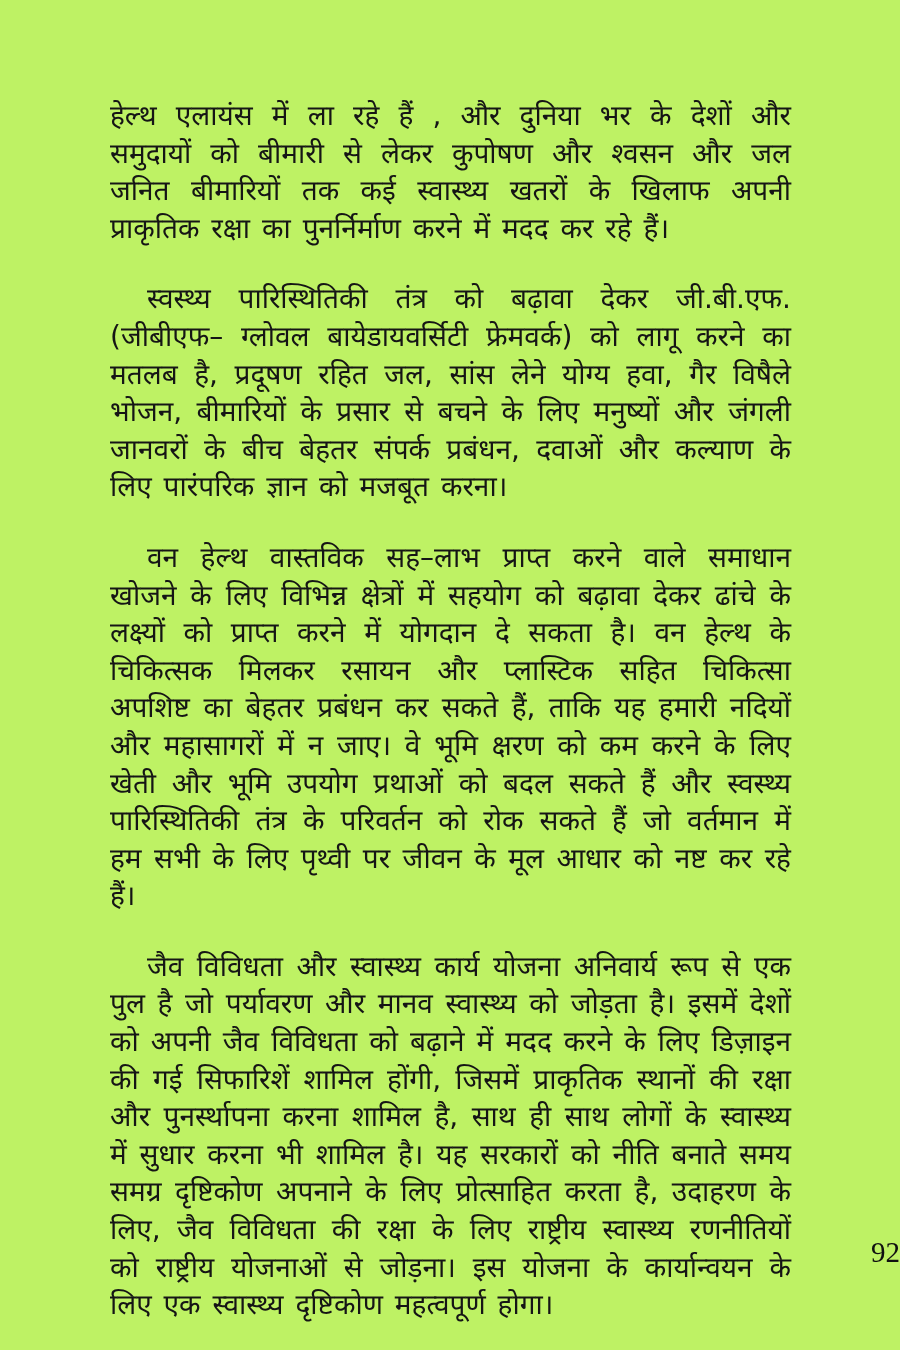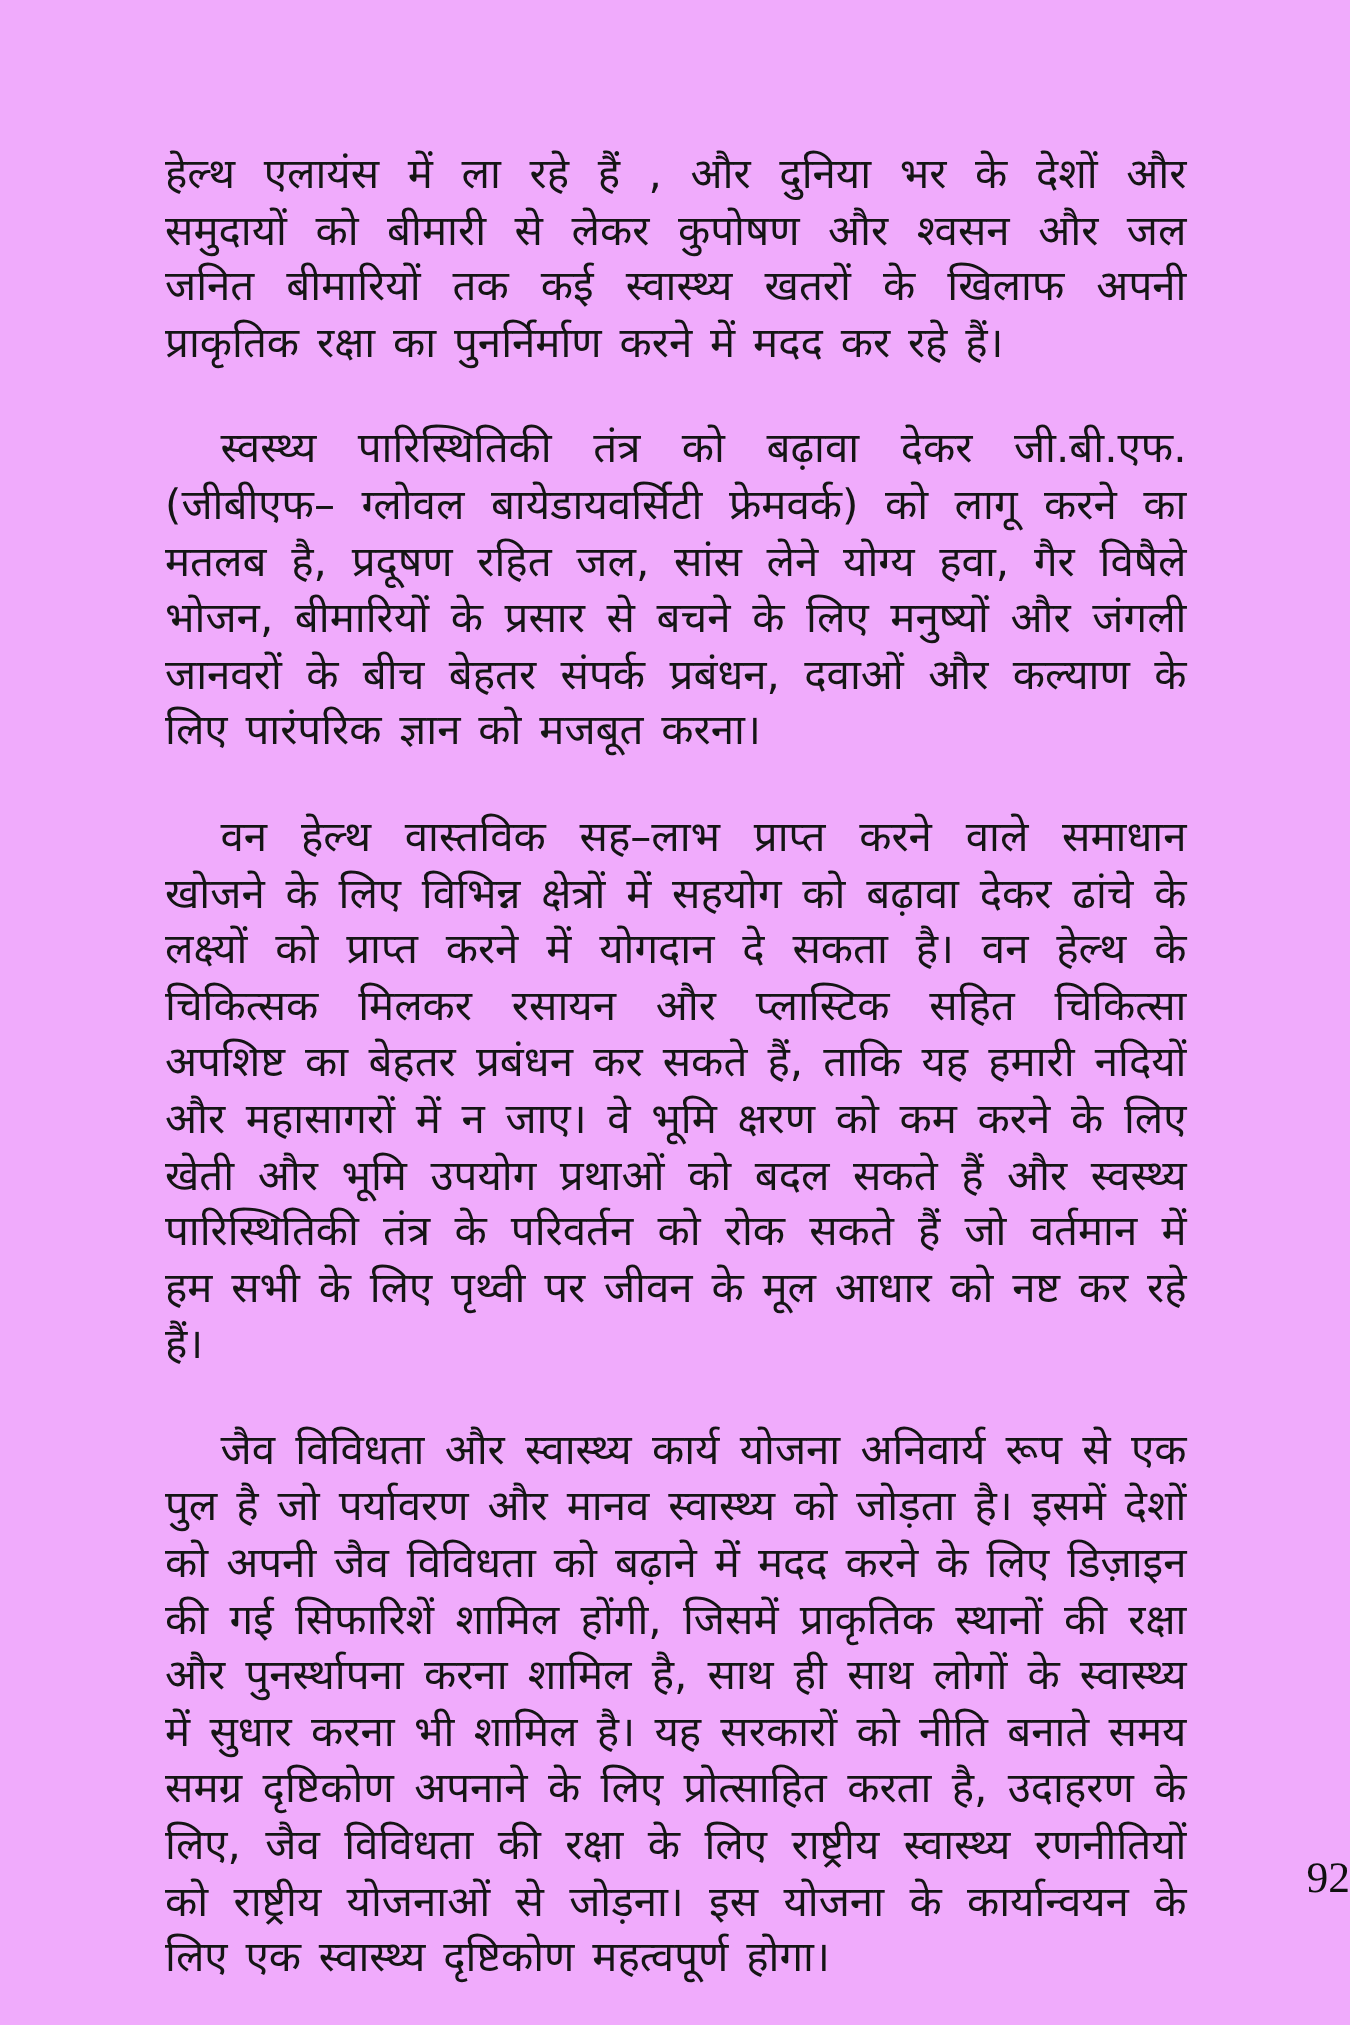--- a/index.html
+++ b/index.html
@@ -5,21 +5,21 @@
   html, body {
     margin: 0;
     padding: 0;
     background: #e8e8e8;
   }
   .page {
     position: relative;
     width: 900px;
     height: 1350px;
     margin: 0 auto;
-    background: #f0abfc;
+    background: #bef264;
     overflow: hidden;
     font-family: "DejaVu Sans", sans-serif;
   }
   .text-column {
     position: absolute;
     left: 110px;
     top: 97px;
     width: 681px;
     color: #151515;
     font-size: 28px;

